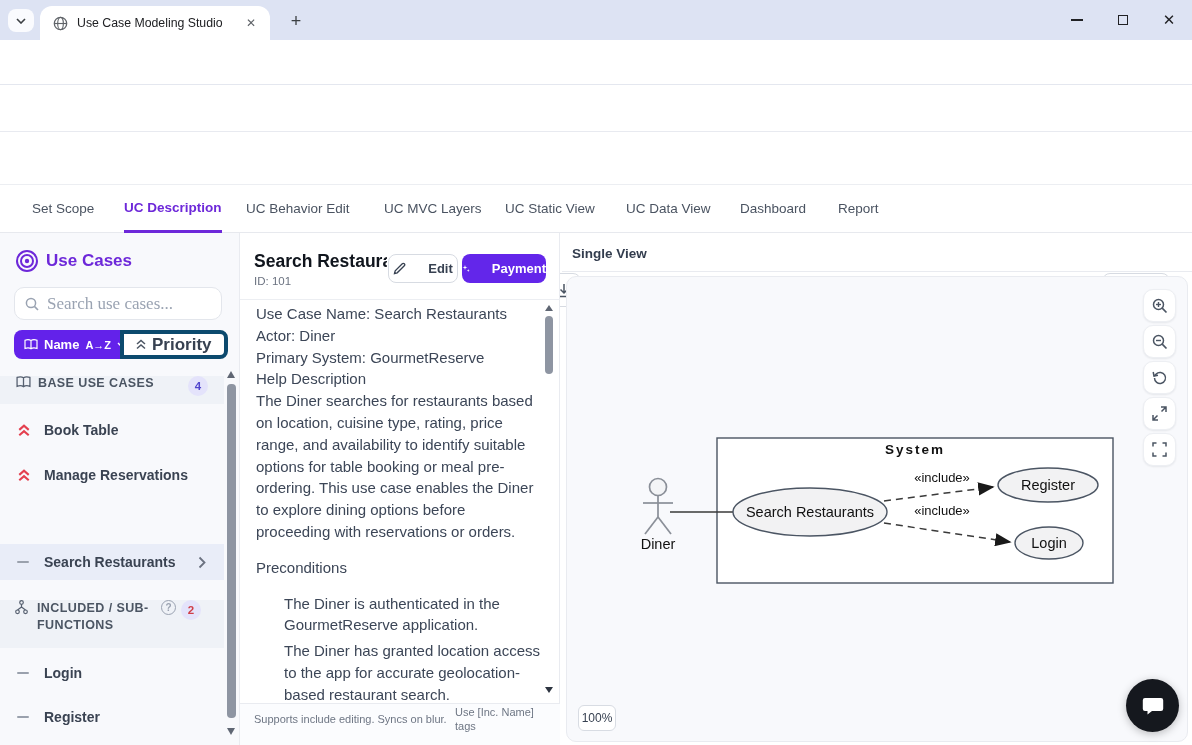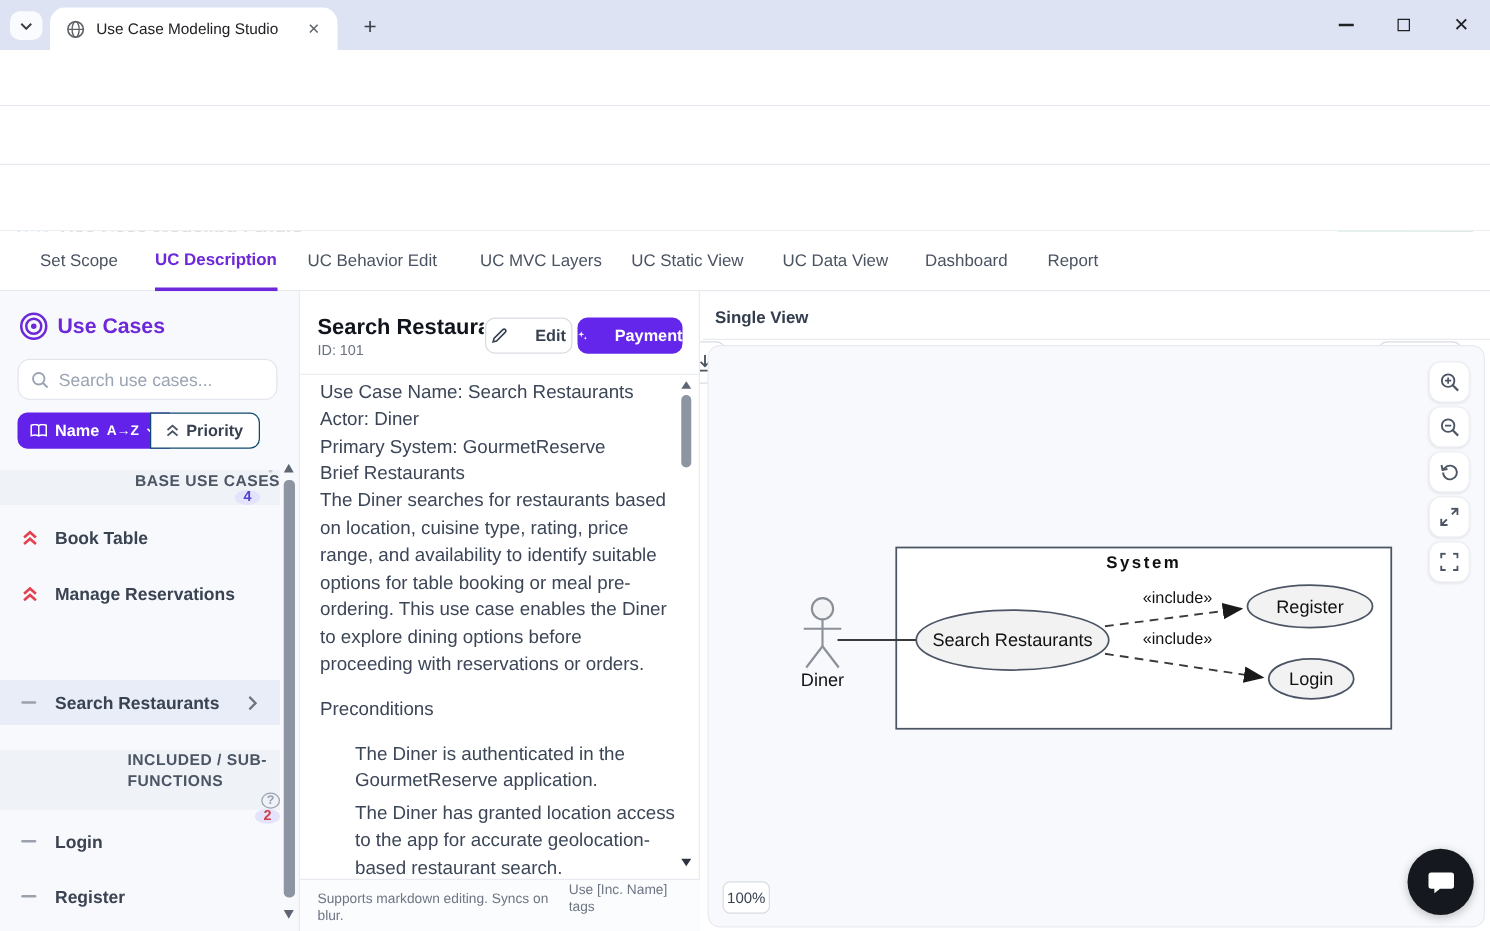--- a/index.html
+++ b/index.html
@@ -45,25 +45,25 @@
 
   
   .navtabs { left:0; top:185px; width:1192px; height:48px; background:#fff; border-bottom:1px solid #e7e9ee; }
   .ntab { top:0; height:47px; display:flex; align-items:center; font-size:13.5px; color:#4a5361; font-weight:500; }
   .ntab.active { color:#6d28d9; font-weight:700; border-bottom:3px solid #6d28d9; height:48px; }
 
   
   .sidebar { left:0; top:233px; width:240px; height:512px; background:#f8f9fc; border-right:1px solid #e9ebf0; }
   .sb-title { left:46px; top:251px; font-size:17px; font-weight:700; color:#6d28d9; }
   .sb-search { left:14px; top:287px; width:208px; height:33px; background:#fff; border:1px solid #e3e6ec; border-radius:10px; display:flex; align-items:center; padding:0 10px; gap:8px; }
-  .sb-search input { border:none; outline:none; font-size:14px; color:#374151; width:150px; background:transparent; font-family:Liberation Sans, sans-serif; }
+  .sb-search input { border:none; outline:none; font-size:17px; color:#374151; width:150px; background:transparent; font-family:Liberation Serif, serif; }
   .sb-search input::placeholder { color:#9aa3b2; }
   .seg-name { left:14px; top:330px; height:29px; padding:0 10px; border-radius:8px 0 0 8px; background:#6322ea; color:#fff; display:flex; align-items:center; gap:6px; font-size:13px; font-weight:700; }
-  .seg-pri { left:120px; top:330px; height:29px; padding:0 12px; border-radius:0 8px 8px 0; background:#fff; border:1px solid #0c4a6e; color:#374151; display:flex; align-items:center; gap:6px; font-size:13px; font-weight:600; }
-  .section { left:0; width:224px; background:#eff2f7; display:flex; align-items:flex-end;flex-direction:column; }
+  .seg-pri { left:120px; top:330px; height:29px; padding:0 12px; border-radius:0 8px 8px 0; background:#fff; border:4px solid #0c4a6e; color:#374151; display:flex; align-items:center; gap:6px; font-size:17px; font-weight:600; }
+  .section { left:0; width:224px; background:#eff2f7; display:flex; align-items:flex-start; }
   .section-label { font-size:12.5px; font-weight:700; color:#4b5563; letter-spacing:.4px; }
   .cbadge { width:20px; height:20px; border-radius:50%; background:#e4e3fb; font-size:11.5px; font-weight:700; display:flex; align-items:center; justify-content:center; }
   .sb-item { left:0; width:224px; height:30px; display:flex; align-items:center; }
   .sb-item .lbl { font-size:14px; font-weight:600; color:#3a4352; }
   .sb-item.selected { background:#e9edf8; height:36px; }
   .dash { width:12px; height:2px; background:#9aa1ad; border-radius:1px; }
   .sb-scroll-thumb { left:227px; top:384px; width:9px; height:334px; border-radius:4px; background:#8e95a2; }
   .tri { width:0; height:0; }
 
   
@@ -362,35 +362,35 @@
         <path d="M10.4 7.5 L11 9.3 L12.8 9.9 L11 10.5 L10.4 12.3 L9.8 10.5 L8 9.9 L9.8 9.3 Z" fill="#fff"></path>
       </svg>
     <span>Payment</span>
   </div>
   <div class="abs mid-divider"></div>
 
   <div class="abs mid-body">
     <div>Use Case Name: Search Restaurants</div>
     <div>Actor: Diner</div>
     <div>Primary System: GourmetReserve</div>
-    <div>Brief Restaurants</div>
+    <div>Help Description</div>
     <p class="para">The Diner searches for restaurants based on location, cuisine type, rating, price range, and availability to identify suitable options for table booking or meal pre-ordering. This use case enables the Diner to explore dining options before proceeding with reservations or orders.</p>
     <div class="pre-head">Preconditions</div>
     <ul>
       <li>The Diner is authenticated in the GourmetReserve application.</li>
       <li>The Diner has granted location access to the app for accurate geolocation-based restaurant search.</li>
     </ul>
   </div>
 
   <div class="abs tri" style="left:545px;top:305px;border-left:4px solid transparent;border-right:4px solid transparent;border-bottom:6px solid #5f6673;"></div>
   <div class="abs mid-scroll-thumb"></div>
   <div class="abs tri" style="left:545px;top:687px;border-left:4px solid transparent;border-right:4px solid transparent;border-top:6px solid #2d3440;"></div>
 
   <div class="abs mid-footer">
-    <span class="abs" style="left:14px;top:8px;width:200px;">Supports markdown editing. Syncs on blur.</span>
+    <span class="abs" style="left:14px;top:8px;width:200px;">Supports include editing. Syncs on blur.</span>
     <span class="abs" style="left:215px;top:1px;width:95px;">Use [Inc. Name] tags</span>
   </div>
 
   <div class="abs rt-head">Single View</div>
   <div class="abs rt-divider"></div>
   <div class="abs canvas"></div>
 
   <div class="abs zbtn" style="top:289px;">
     <svg width="16" height="16" viewBox="0 0 16 16">
         <circle cx="6.5" cy="6.5" r="5" fill="none" stroke="#4b5563" stroke-width="1.5"></circle>

